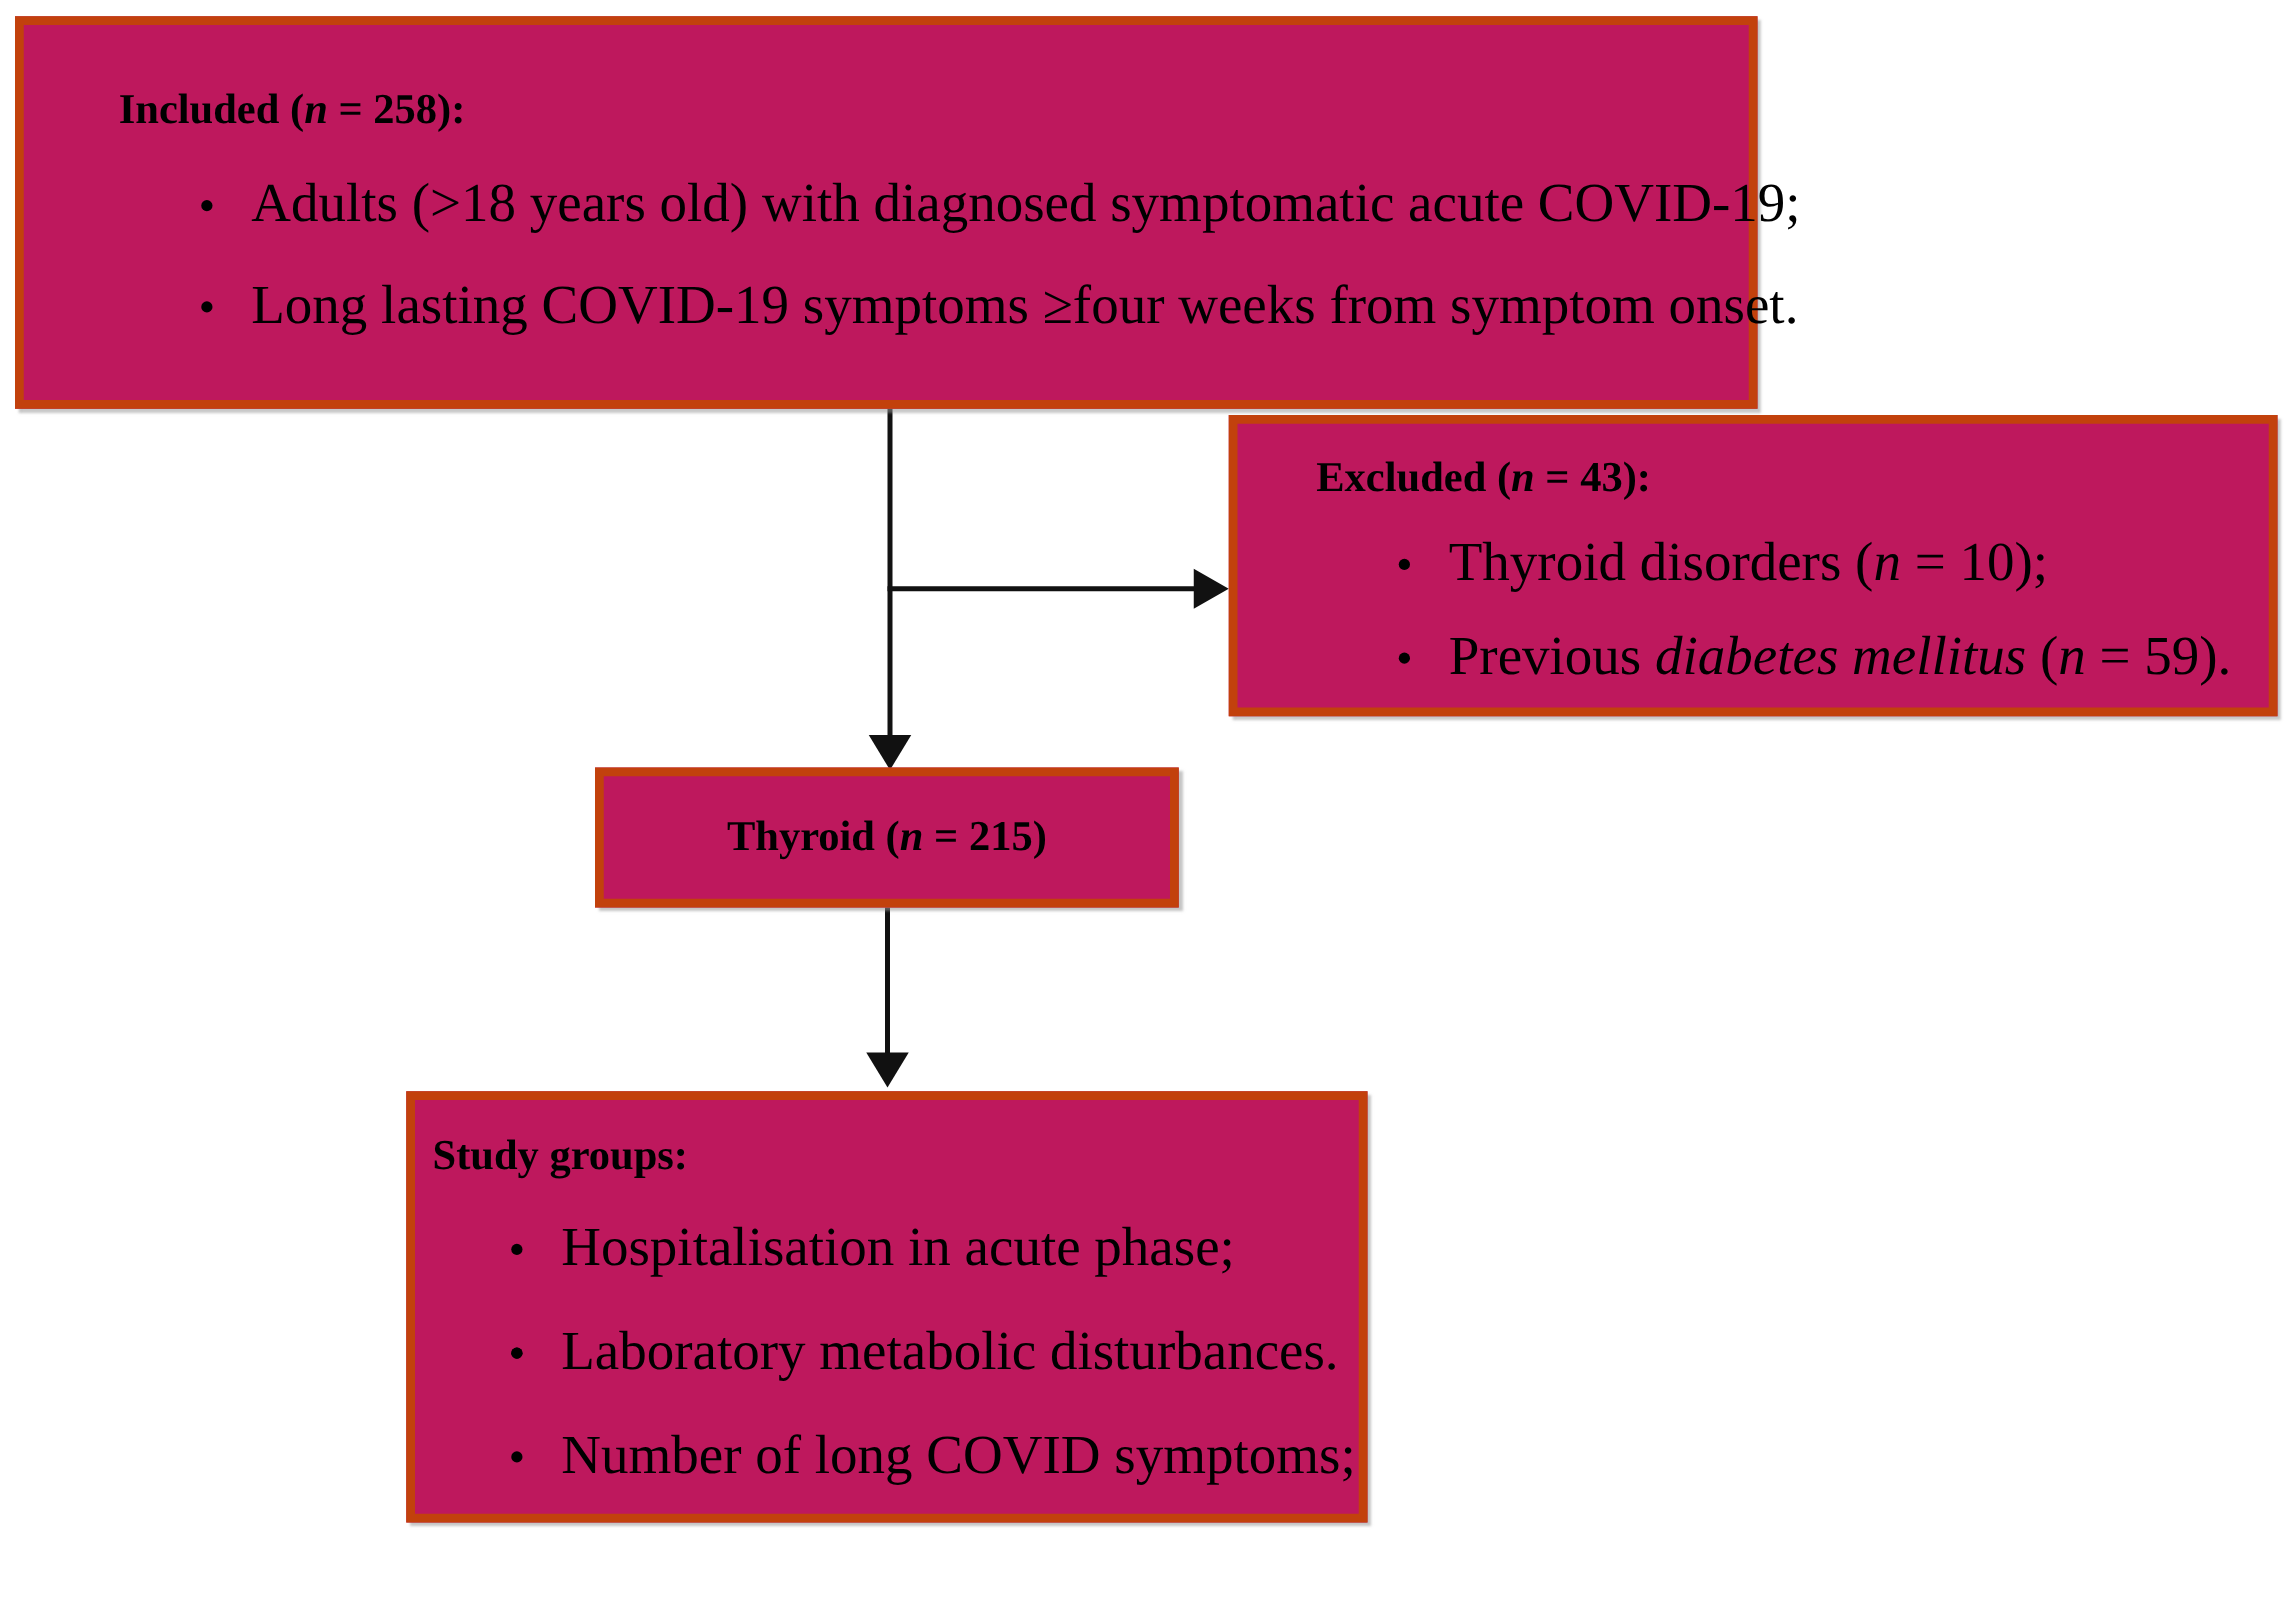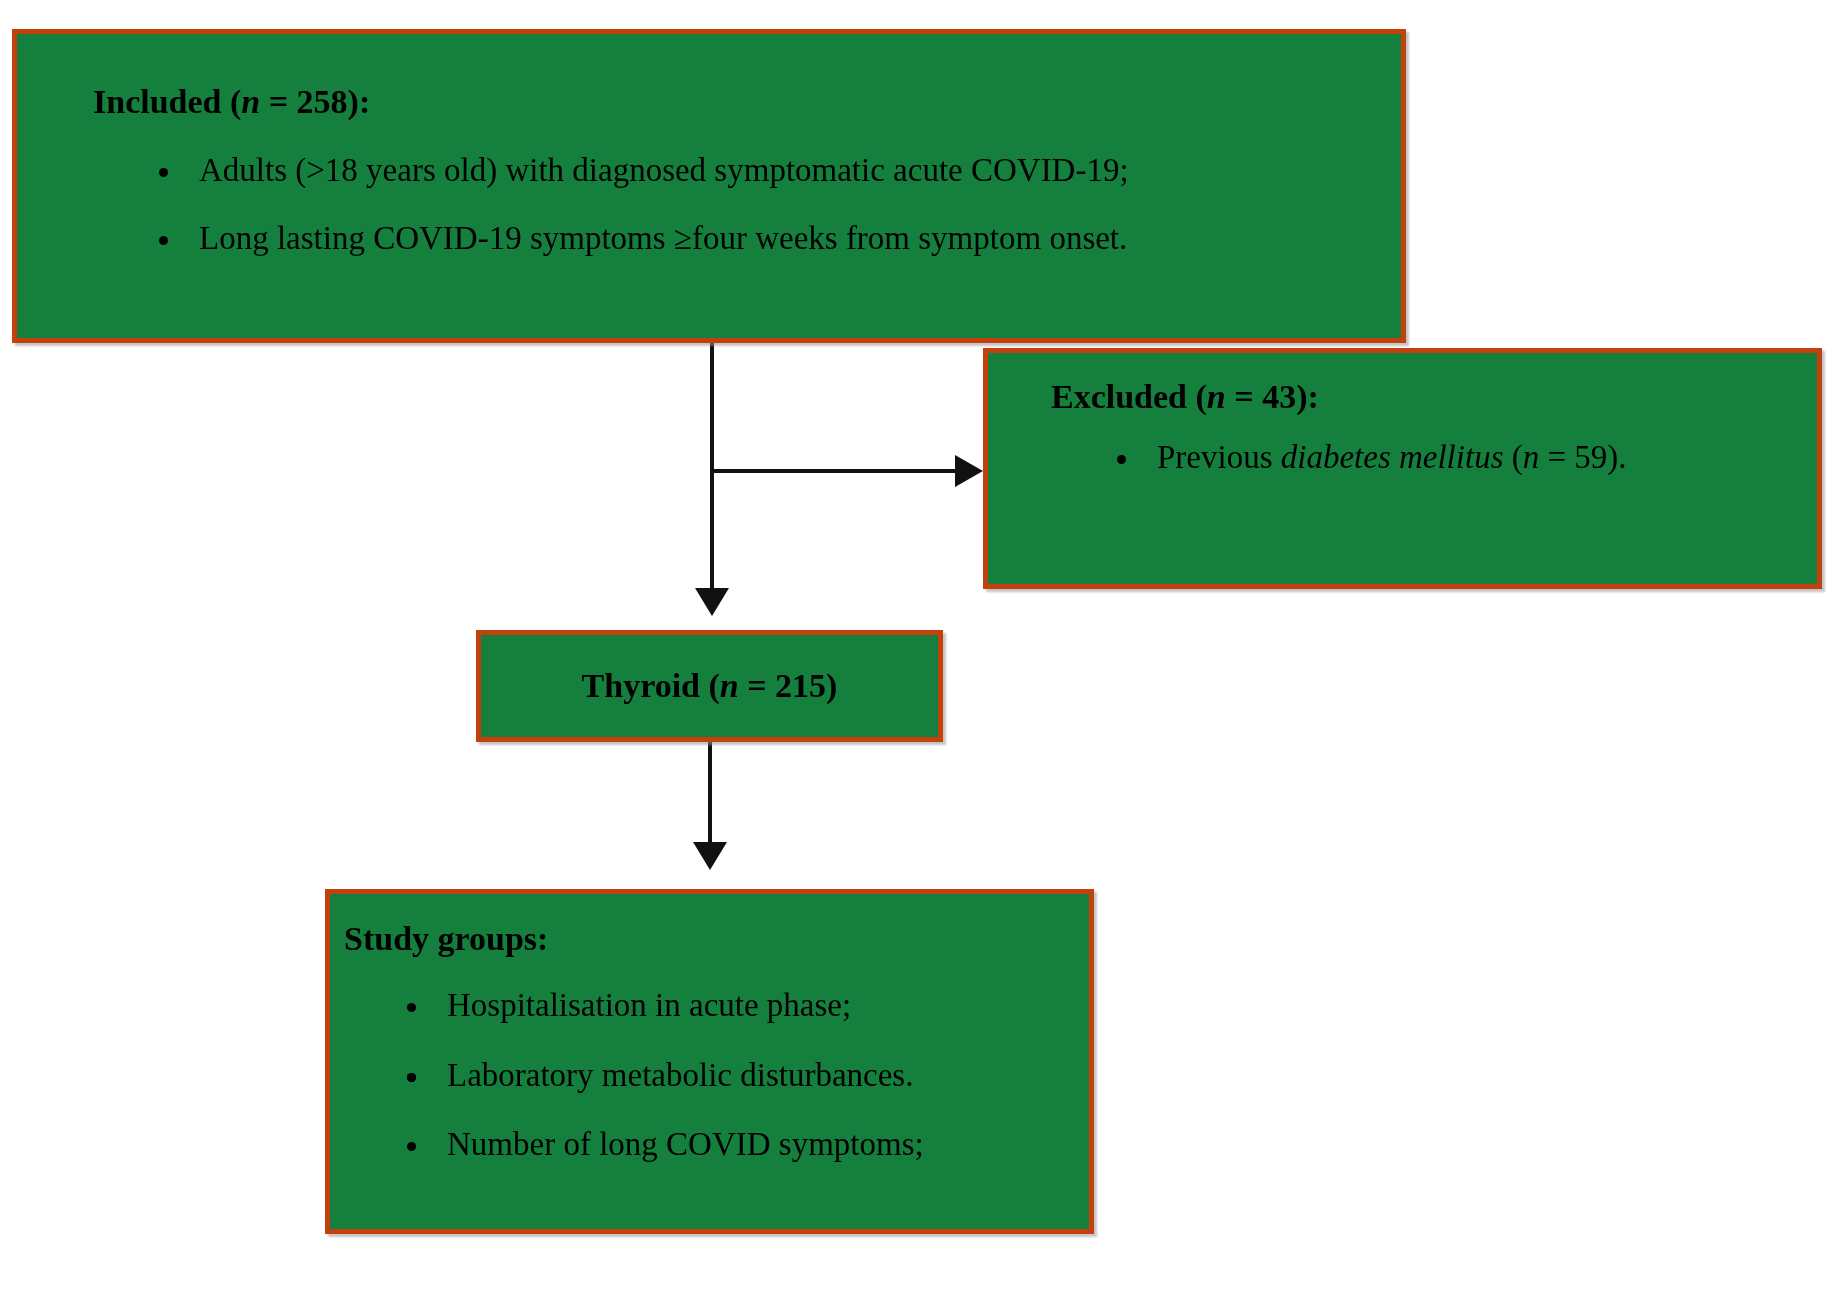--- a/index.html
+++ b/index.html
@@ -16,25 +16,24 @@
     position: relative;
     width: 1833px;
     height: 1291px;
     background: #ffffff;
     overflow: hidden;
   }
 
   
   .node {
     position: absolute;
-    background: #15803d;
-    border: 5px solid #c2410c;
+    background: #be185d;
+    border: 7px solid #c2410c;
     box-sizing: border-box;
     box-shadow: 3px 3px 2px rgba(150,150,150,0.55);
-    margin-top: 16px;
   }
 
   .node-heading {
     font-weight: bold;
     font-size: 34px;
     line-height: 1.15;
     white-space: nowrap;
   }
 
   .node-heading .ital {
@@ -42,21 +41,21 @@
   }
 
   ul.bullets {
     list-style: none;
     margin: 0;
     padding: 0;
   }
 
   ul.bullets li {
     position: relative;
-    font-size: 33px;
+    font-size: 44px;
     line-height: 1.2;
     white-space: nowrap;
   }
 
   ul.bullets li .dot {
     position: absolute;
     left: 0;
     top: 0.52em;
     width: 9px;
     height: 9px;
@@ -199,20 +198,21 @@
         <li><span class="dot"></span><span class="txt">Adults (&gt;18 years old) with diagnosed symptomatic acute COVID-19;</span></li>
         <li><span class="dot"></span><span class="txt">Long lasting COVID-19 symptoms ≥four weeks from symptom onset.</span></li>
       </ul>
     </div>
   </div>
 
   <div class="node" id="box-excluded">
     <div class="inner">
       <div class="node-heading"><span>Excluded (</span><span class="ital">n</span><span> = 43):</span></div>
       <ul class="bullets">
+        <li><span class="dot"></span><span class="txt"><span>Thyroid disorders (</span><span class="ital">n</span><span> = 10);</span></span></li>
         <li><span class="dot"></span><span class="txt"><span>Previous </span><span class="ital">diabetes mellitus</span><span> (</span><span class="ital">n</span><span> = 59).</span></span></li>
       </ul>
     </div>
   </div>
 
   <div class="node" id="box-selected">
     <div class="node-heading"><span>Thyroid (</span><span class="ital">n</span><span> = 215)</span></div>
   </div>
 
   <div class="node" id="box-study">

